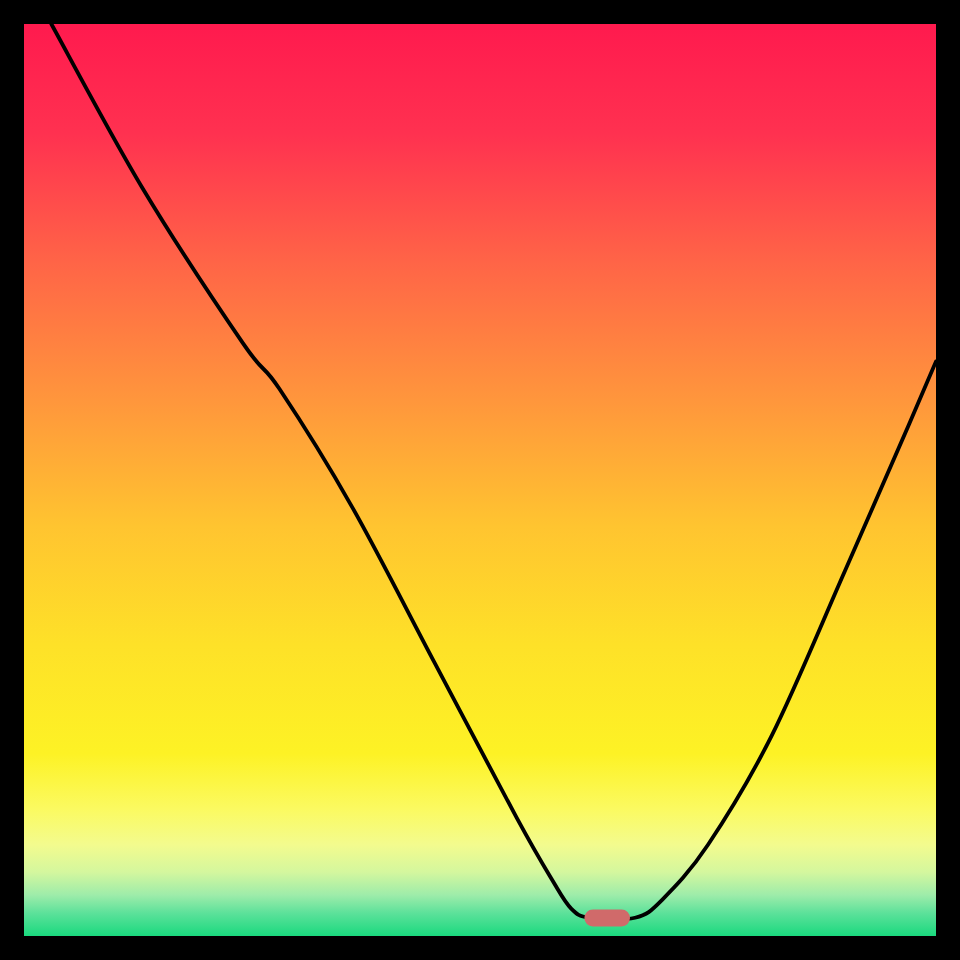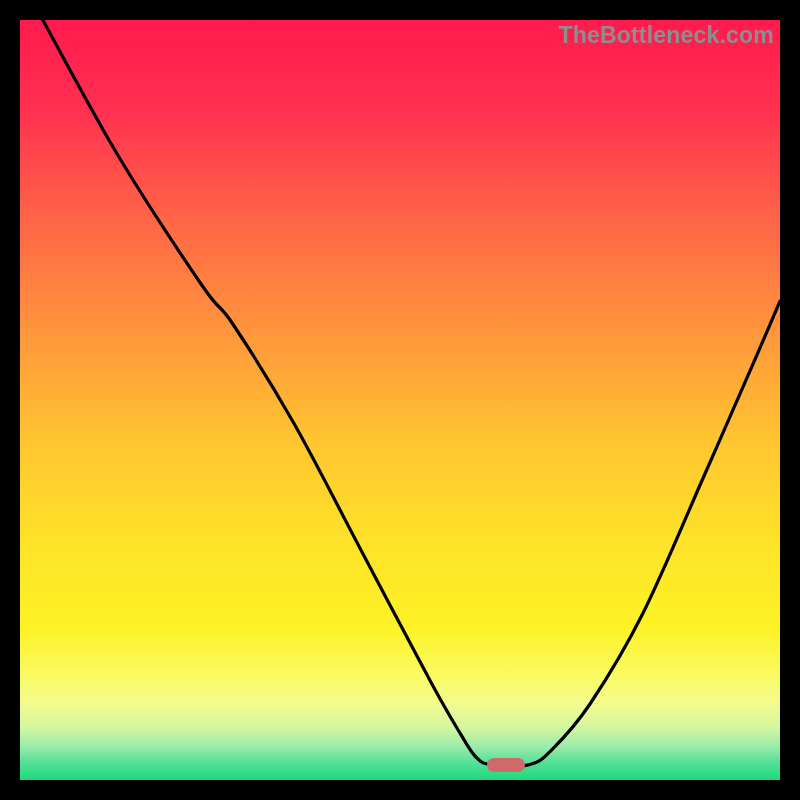--- a/index.html
+++ b/index.html
@@ -67,14 +67,13 @@
 
 <div class="plot">
   <div class="gradient" style="background: linear-gradient(rgb(255, 26, 78) 0%, rgb(255, 49, 80) 12%, rgb(255, 100, 71) 26%, rgb(255, 146, 61) 40%, rgb(255, 196, 48) 55%, rgb(254, 225, 40) 68%, rgb(253, 242, 37) 80%, rgb(251, 250, 96) 86%, rgb(243, 251, 142) 90%, rgb(212, 247, 158) 93%, rgb(158, 236, 170) 95.5%, rgb(92, 225, 154) 97.5%, rgb(26, 217, 126) 100%);"></div>
 
   <svg class="curve" viewBox="0 0 760 760" preserveAspectRatio="none">
     <path fill="none" stroke="#000000" stroke-width="3.2" stroke-linecap="round" stroke-linejoin="round" d="M 22.8 0 C 35.46666666666667 22.799999999999997, 72.2 92.46666666666664, 98.8 136.79999999999998 C 125.39999999999999 181.13333333333333, 163.4 238.13333333333333, 182.4 266 C 201.4 293.8666666666667, 197.60000000000002 281.2, 212.8 304 C 228 326.8, 252.06666666666663 364.8, 273.59999999999997 402.8 C 295.1333333333333 440.8, 319.2 488.93333333333334, 342 532 C 364.8 575.0666666666667, 393.9333333333334 630.8000000000001, 410.40000000000003 661.2 C 426.8666666666667 691.6, 433.19999999999993 701.7333333333333, 440.79999999999995 714.4 C 448.4 727.0666666666666, 450.93333333333334 732.1333333333332, 456 737.1999999999999 C 461.06666666666666 742.2666666666667, 462.3333333333333 743.5333333333333, 471.2 744.8 C 480.06666666666666 746.0666666666666, 499.0666666666667 747.3333333333333, 509.20000000000005 744.8 C 519.3333333333334 742.2666666666667, 521.8666666666667 739.7333333333333, 532 729.6 C 542.1333333333333 719.4666666666667, 554.8 706.8, 570 684 C 585.2 661.2, 604.1999999999999 630.8000000000001, 623.1999999999999 592.8000000000001 C 642.1999999999999 554.8000000000001, 665 499.06666666666666, 684 456 C 703 412.93333333333334, 724.5333333333333 363.5333333333333, 737.1999999999999 334.4 C 749.8666666666666 305.26666666666665, 756.2 290.06666666666666, 760 281.2"></path>
   </svg>
 
   <div class="marker" style="left: 486.4px; top: 744.8px; width: 38px; height: 14px; background: rgb(208, 106, 106);"></div>
 
-  <div class="watermark" style="color: rgb(142, 142, 142);">TheBottleneck.com</div>
 </div>
 
 </body></html>

